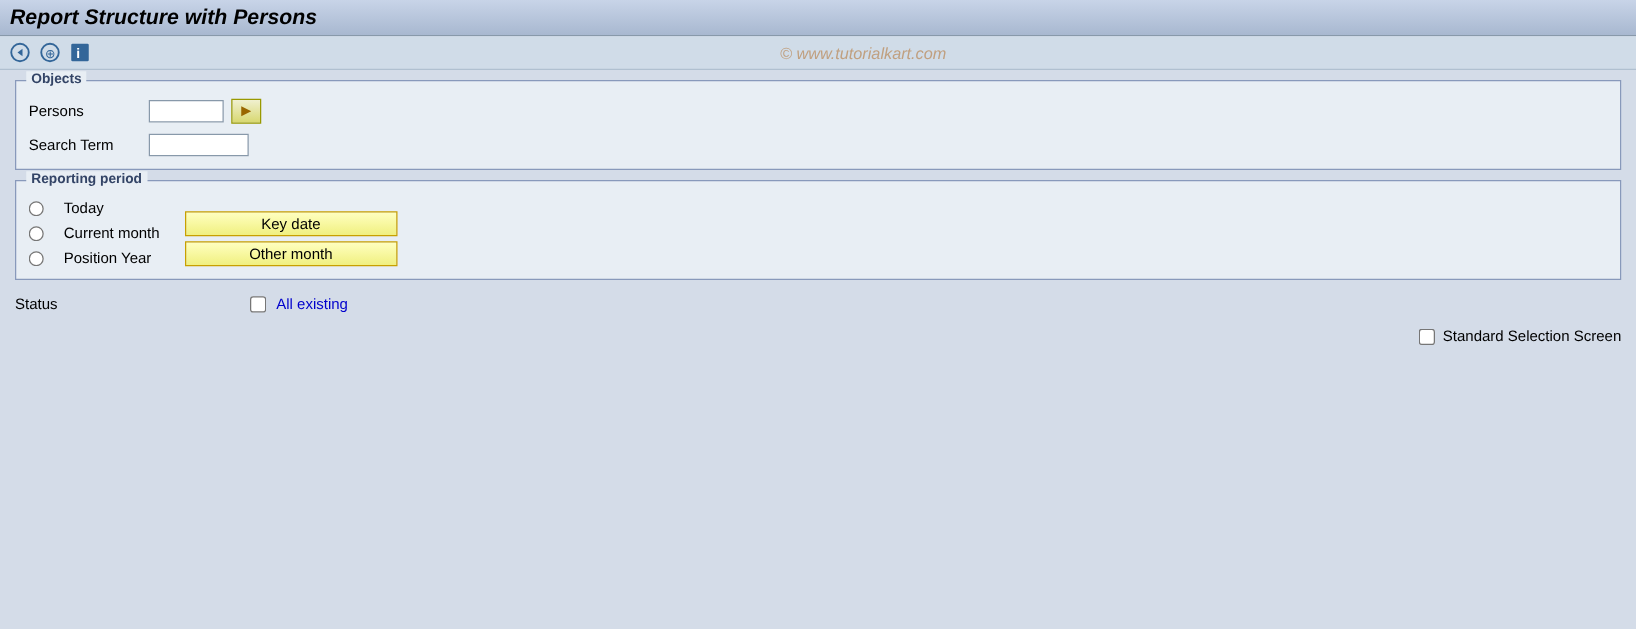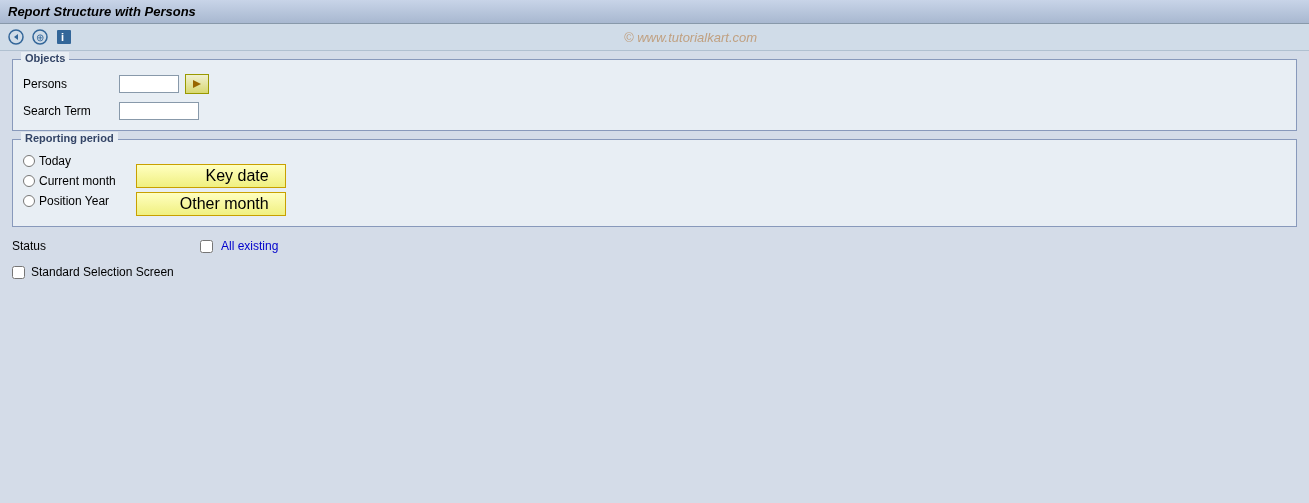--- a/index.html
+++ b/index.html
@@ -9,21 +9,21 @@
       background-color: #d4dce8;
       color: #000;
     }
 
     
     .title-bar {
       background: linear-gradient(to bottom, #c8d4e8, #a8b8d0);
       padding: 4px 8px;
       font-weight: bold;
       font-style: italic;
-      font-size: 13px;
+      font-size: 17px;
       border-bottom: 1px solid #8899aa;
     }
 
     
     .toolbar {
       background-color: #d0dce8;
       padding: 3px 6px;
       display: flex;
       align-items: center;
       gap: 4px;
@@ -103,45 +103,45 @@
       cursor: pointer;
       font-size: 12px;
     }
     .radio-column {
       display: flex;
       flex-direction: column;
       gap: 6px;
     }
     .radio-row {
       display: flex;
-      align-items: center;
-      gap: 4px;
+      align-items: flex-end;
+      gap: 16px;
       font-size: 12px;
     }
     .radio-row input[type="radio"] {
       margin: 0;
       width: 12px;
       height: 12px;
     }
 
     
     .period-buttons {
       display: flex;
       flex-direction: column;
       gap: 4px;
       margin-top: 10px;
     }
     .period-btn {
       background: linear-gradient(to bottom, #ffffc0, #f0f080);
       border: 1px solid #c8a000;
       padding: 2px 16px;
-      font-size: 16px;
+      font-size: 12px;
       cursor: pointer;
-      text-align: right;
-      width: 150px;
+      text-align: center;
+      width: 170px;
     }
 
     
     .status-row {
       display: flex;
       align-items: center;
       gap: 8px;
       margin-top: 6px;
       margin-bottom: 8px;
       padding: 4px 0;
@@ -154,20 +154,21 @@
       font-size: 12px;
       color: #0000cc;
     }
 
     
     .std-selection {
       display: flex;
       align-items: center;
       gap: 6px;
       margin-top: 8px;
+      justify-content: flex-end;
     }
     .std-selection input[type="checkbox"] {
       width: 13px;
       height: 13px;
     }
     .std-selection-label {
       font-size: 12px;
     }
 
     .reporting-inner {

